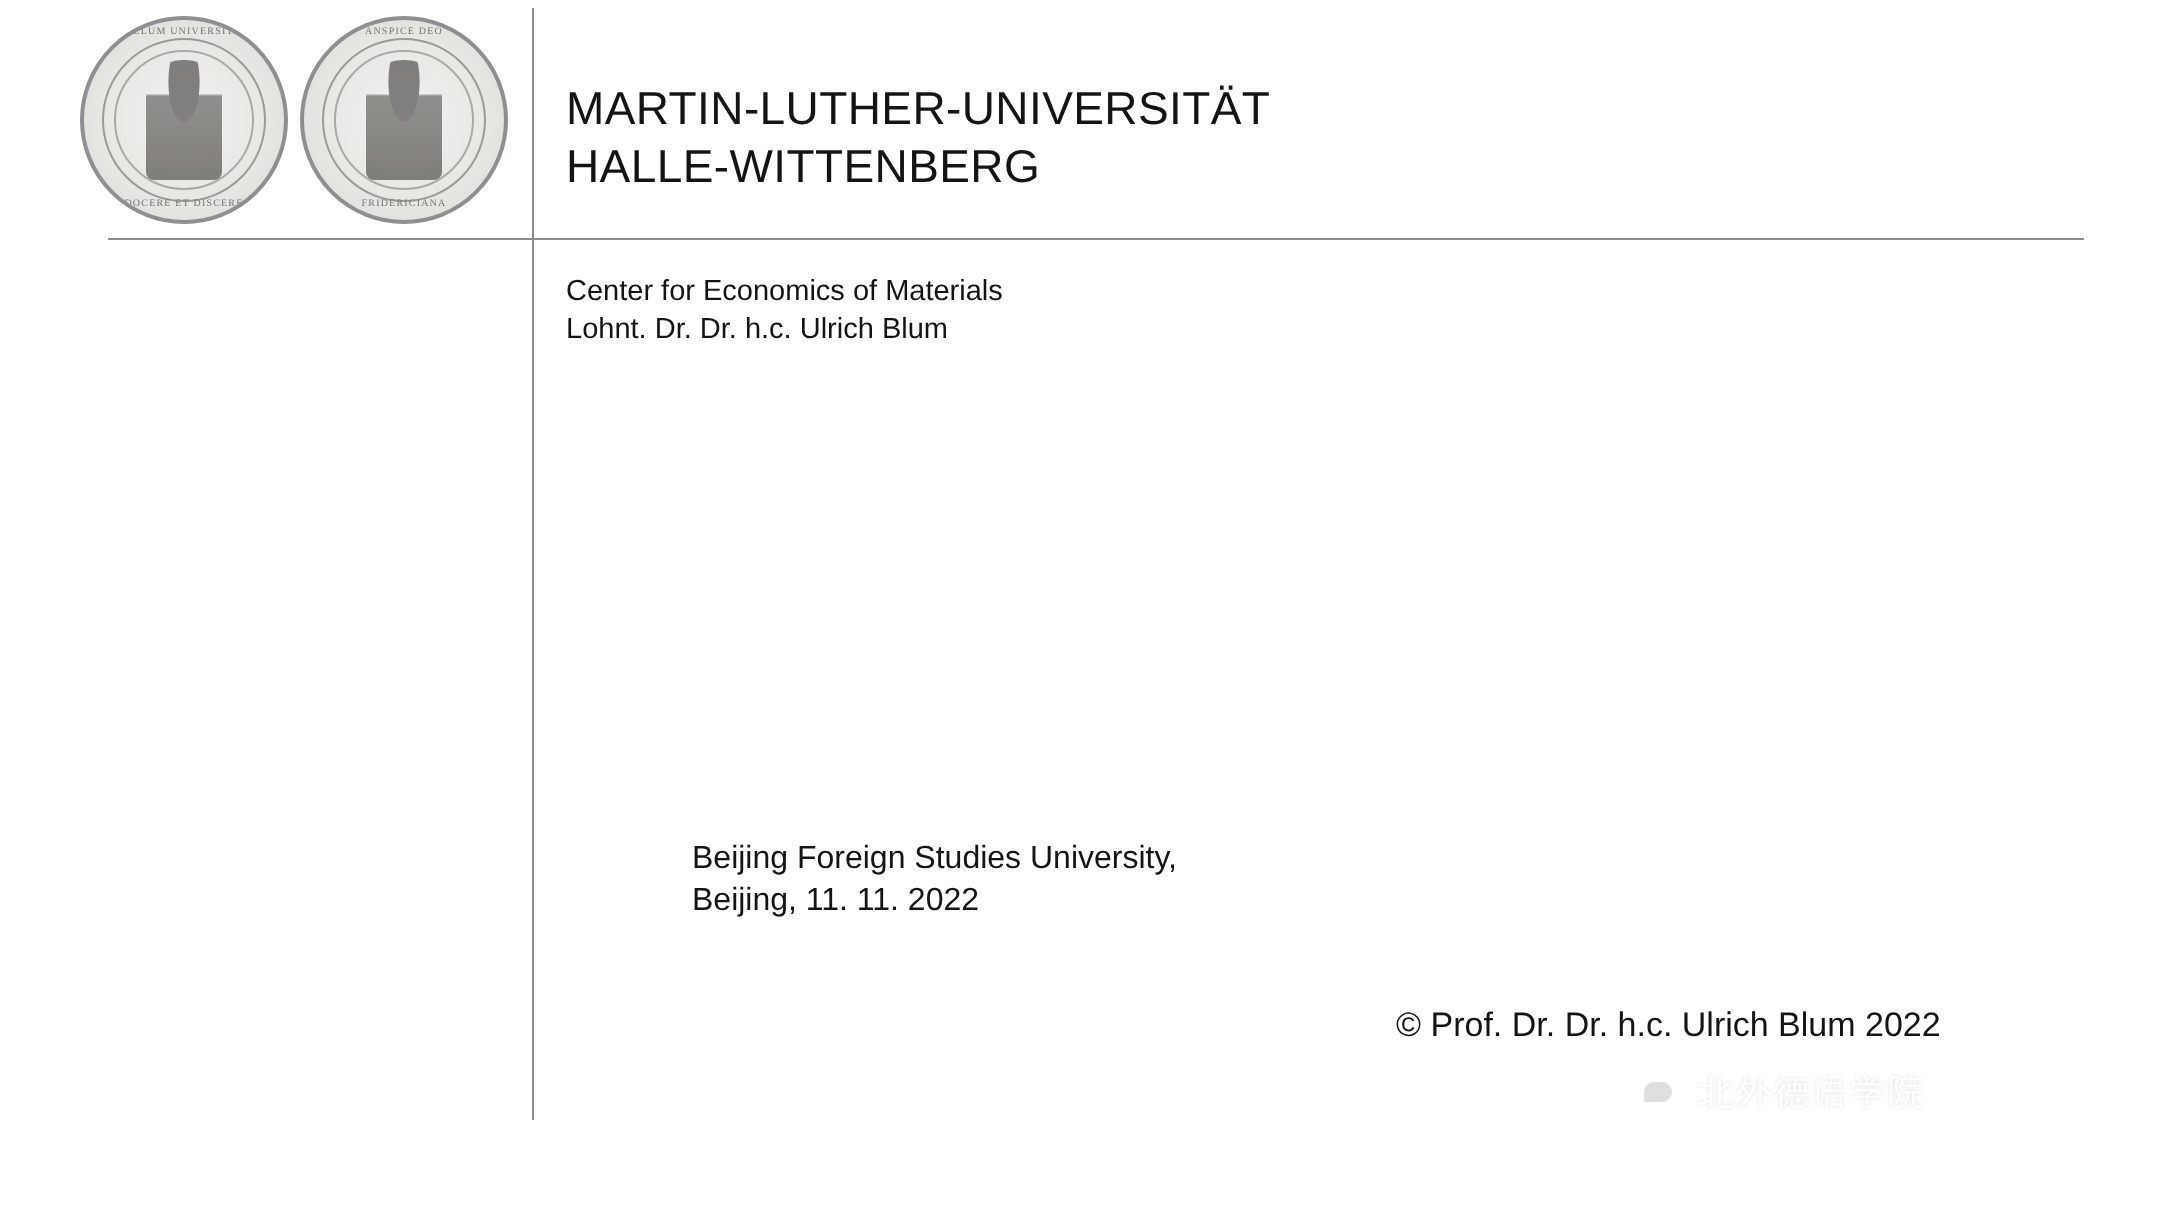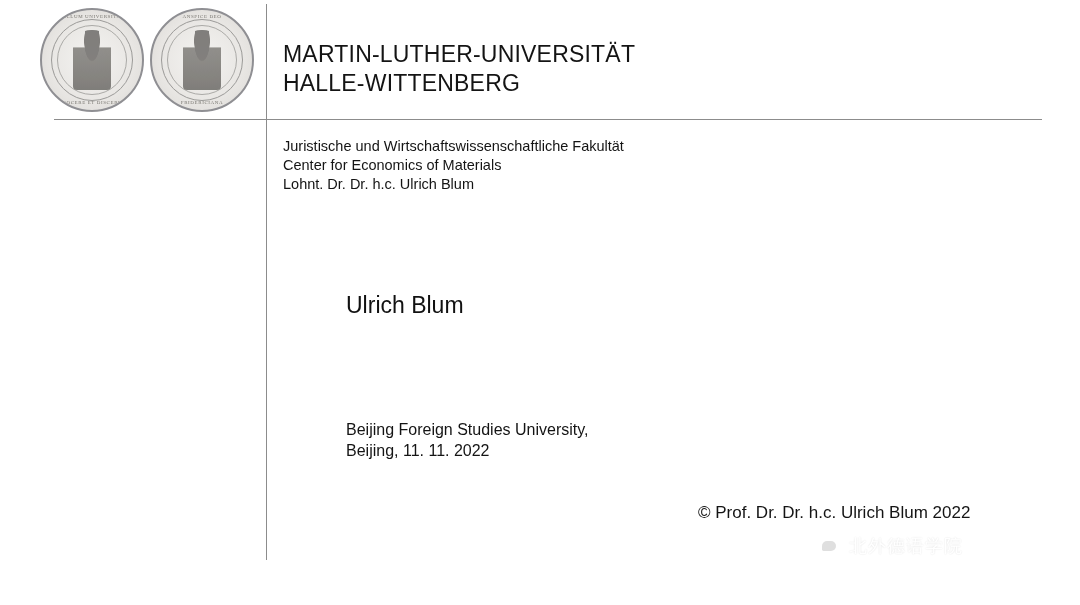--- a/index.html
+++ b/index.html
@@ -203,27 +203,25 @@
 
 <div id="vrule"></div>
 <div id="hrule"></div>
 
 <div id="uni-name">
   <div>MARTIN-LUTHER-UNIVERSITÄT</div>
   <div>HALLE-WITTENBERG</div>
 </div>
 
 <div id="faculty">
-  <div>Juristische und Wirtschaftswissenschaftliche Fakultät</div>
   <div>Center for Economics of Materials</div>
   <div>Lohnt. Dr. Dr. h.c. Ulrich Blum</div>
 </div>
 
 <div id="title-block">
-  <div>Ulrich Blum</div>
 </div>
 
 <div id="venue">
   <div>Beijing Foreign Studies University,</div>
   <div>Beijing, 11. 11.  2022</div>
 </div>
 
 <div id="copyright">© Prof. Dr. Dr. h.c. Ulrich Blum 2022</div>
 
 <div id="watermark">

